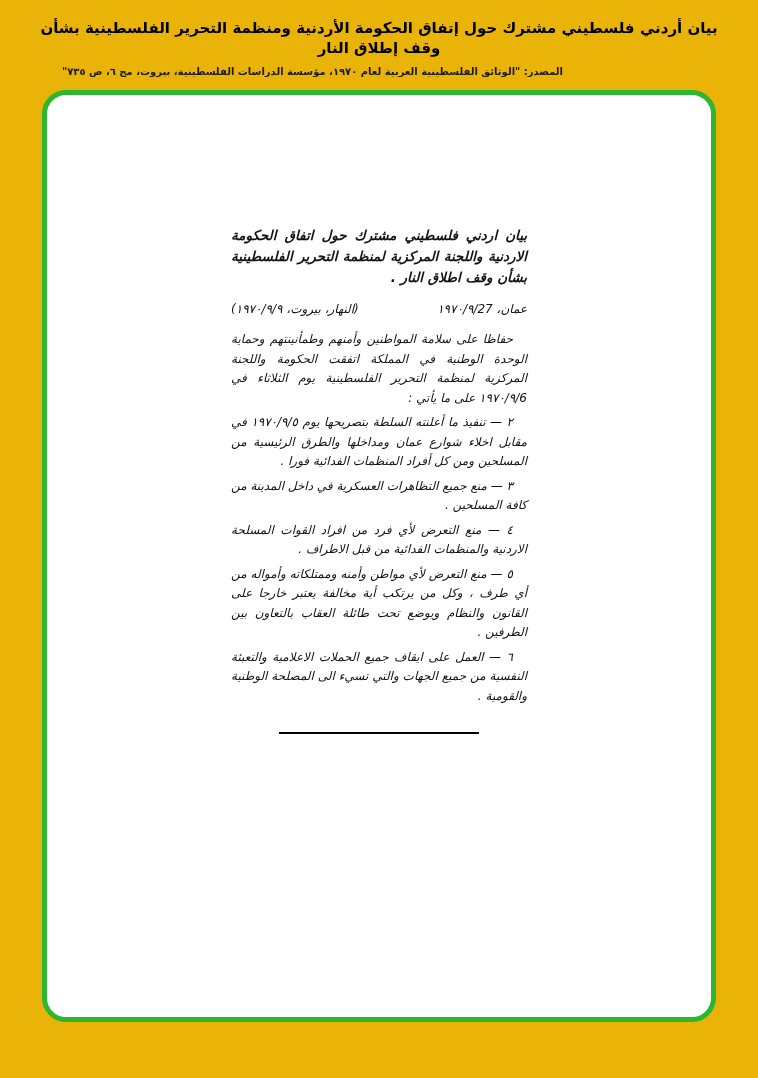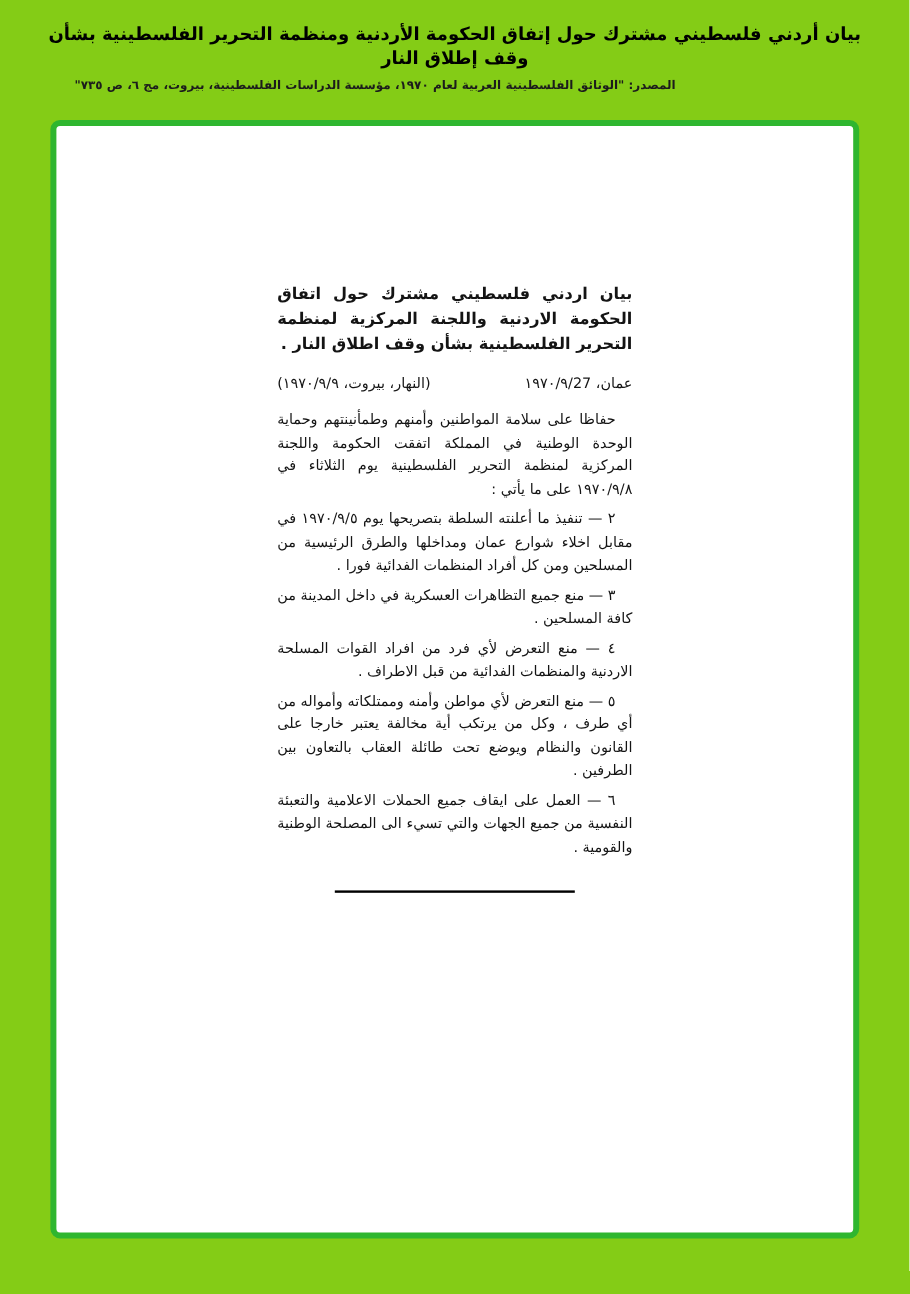--- a/index.html
+++ b/index.html
@@ -5,21 +5,21 @@
   html, body {
     margin: 0;
     padding: 0;
     background: #ffffff;
     font-family: "DejaVu Sans", sans-serif;
   }
   .page {
     position: relative;
     width: 758px;
     height: 1078px;
-    background: #84cc16;
+    background: #eab308;
     overflow: hidden;
     color: #000;
   }
   .top-header {
     padding-top: 18px;
     text-align: center;
   }
   .top-title {
     direction: rtl;
     font-size: 15px;
@@ -35,27 +35,28 @@
     font-weight: bold;
     color: #1c1c1c;
     margin-top: 7px;
     padding: 0 62px;
     white-space: nowrap;
     overflow: hidden;
   }
   .scan-frame {
     position: absolute;
     left: 42px;
-    top: 100px;
+    top: 90px;
     width: 664px;
     height: 922px;
     border: 5px solid var(--border-green, #2fb62f);
-    border-radius: 8px;
+    border-radius: 24px;
     background: #ffffff;
     box-sizing: content-box;
+    font-style: italic;
   }
   .doc-column {
     direction: rtl;
     width: 296px;
     margin: 130px auto 0 auto;
     color: #141414;
   }
   .doc-title {
     font-weight: bold;
     font-size: 13.5px;
@@ -100,21 +101,21 @@
     <div class="doc-column">
 
       <div class="doc-title">بيان اردني فلسطيني مشترك حول اتفاق الحكومة الاردنية واللجنة المركزية لمنظمة التحرير الفلسطينية بشأن وقف اطلاق النار .</div>
 
       <div class="dateline">
         <span>عمان، ١٩٧٠/٩/27</span>
         <span>(النهار، بيروت، ١٩٧٠/٩/٩)</span>
       </div>
 
       <div class="doc-body">
-        <p>حفاظا على سلامة المواطنين وأمنهم وطمأنينتهم وحماية الوحدة الوطنية في المملكة اتفقت الحكومة واللجنة المركزية لمنظمة التحرير الفلسطينية يوم الثلاثاء في ١٩٧٠/٩/٨ على ما يأتي :</p>
+        <p>حفاظا على سلامة المواطنين وأمنهم وطمأنينتهم وحماية الوحدة الوطنية في المملكة اتفقت الحكومة واللجنة المركزية لمنظمة التحرير الفلسطينية يوم الثلاثاء في ١٩٧٠/٩/6 على ما يأتي :</p>
         <p>٢ — تنفيذ ما أعلنته السلطة بتصريحها يوم ١٩٧٠/٩/٥ في مقابل اخلاء شوارع عمان ومداخلها والطرق الرئيسية من المسلحين ومن كل أفراد المنظمات الفدائية فورا .</p>
         <p>٣ — منع جميع التظاهرات العسكرية في داخل المدينة من كافة المسلحين .</p>
         <p>٤ — منع التعرض لأي فرد من افراد القوات المسلحة الاردنية والمنظمات الفدائية من قبل الاطراف .</p>
         <p>٥ — منع التعرض لأي مواطن وأمنه وممتلكاته وأمواله من أي طرف ، وكل من يرتكب أية مخالفة يعتبر خارجا على القانون والنظام ويوضع تحت طائلة العقاب بالتعاون بين الطرفين .</p>
         <p>٦ — العمل على ايقاف جميع الحملات الاعلامية والتعبئة النفسية من جميع الجهات والتي تسيء الى المصلحة الوطنية والقومية .</p>
       </div>
 
       <div class="doc-divider"></div>
 
     </div>

